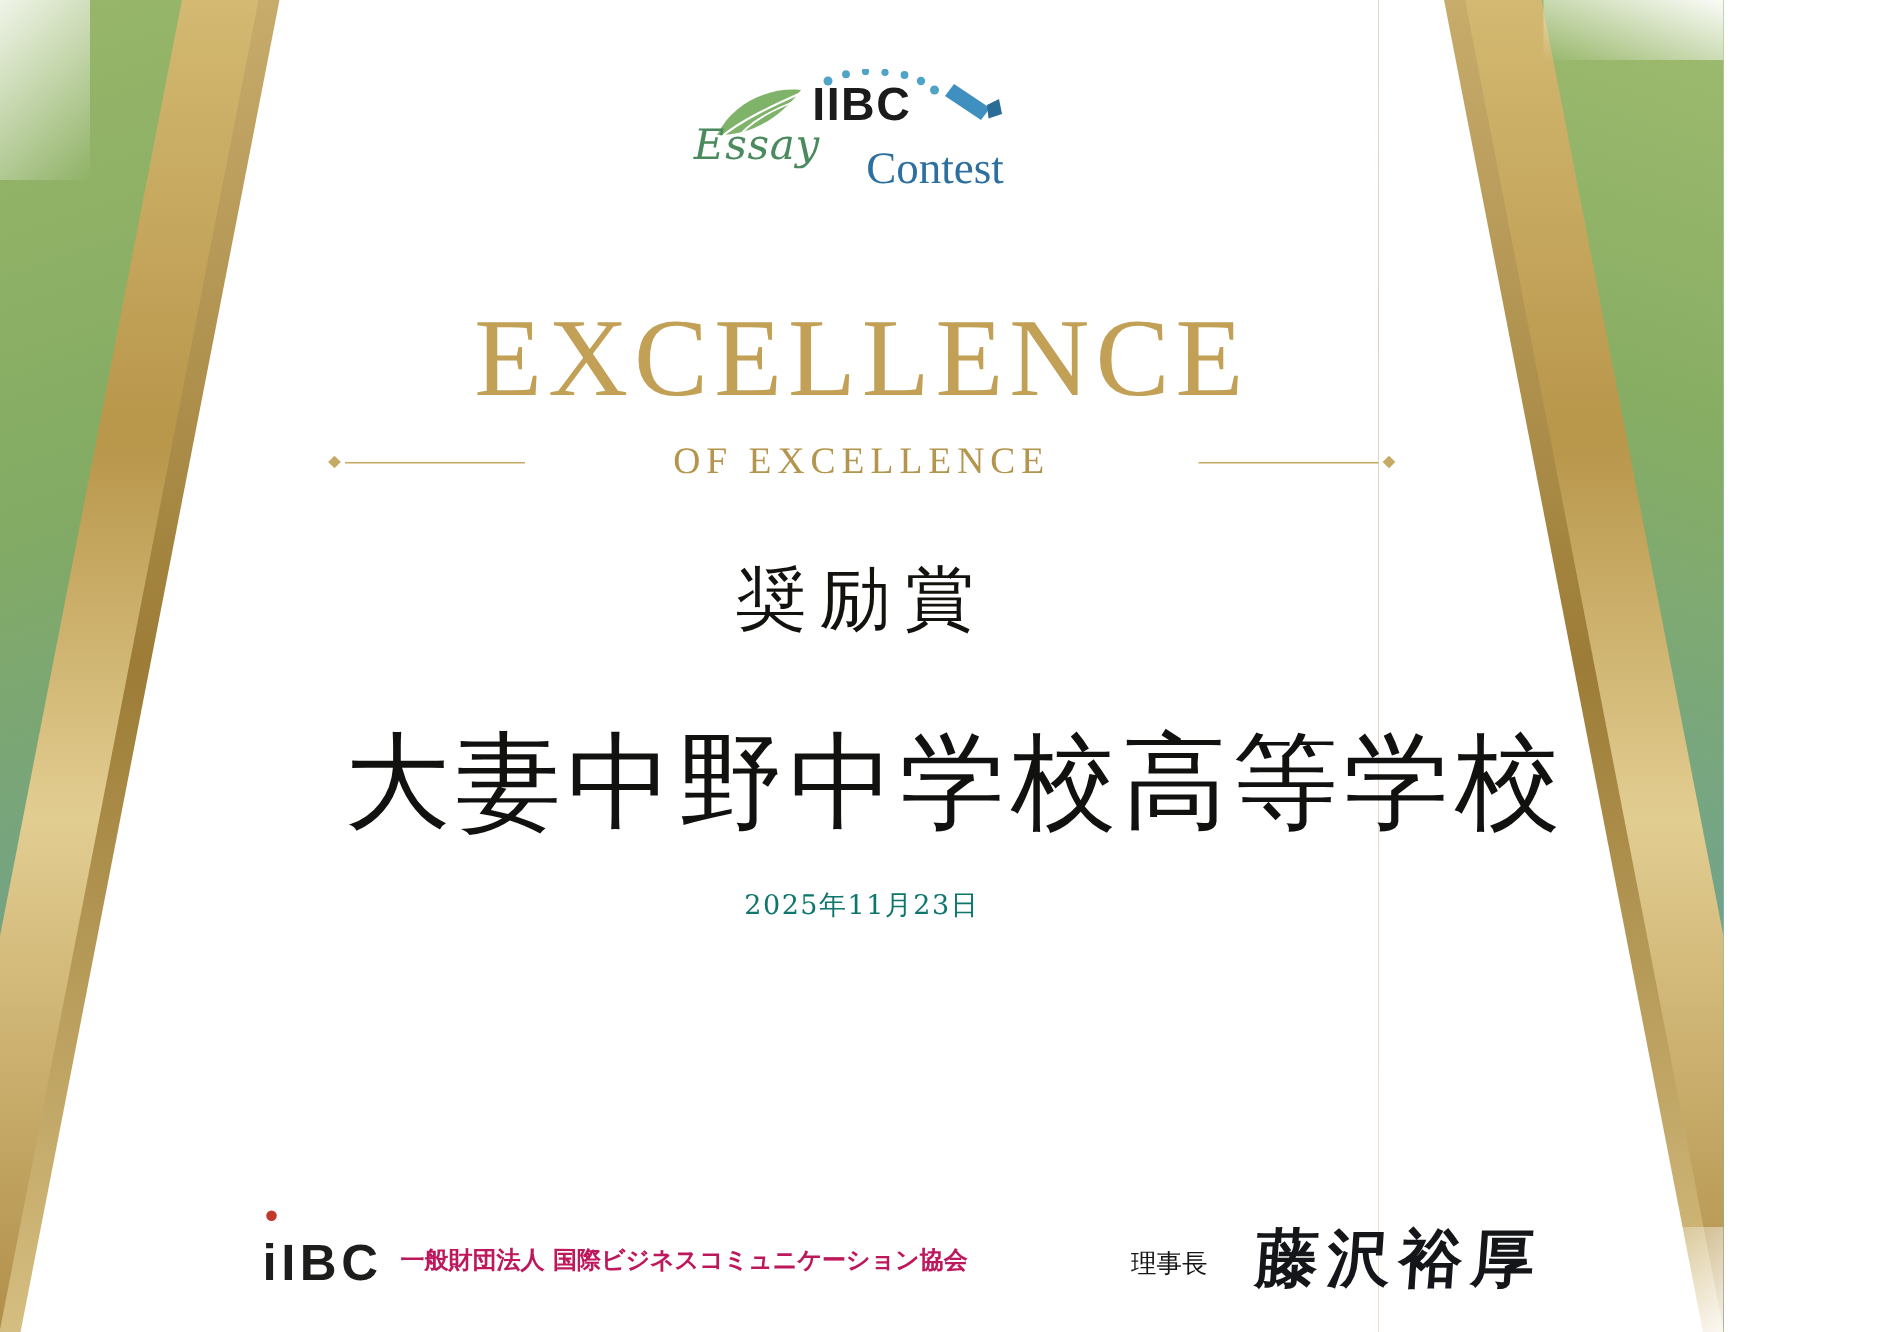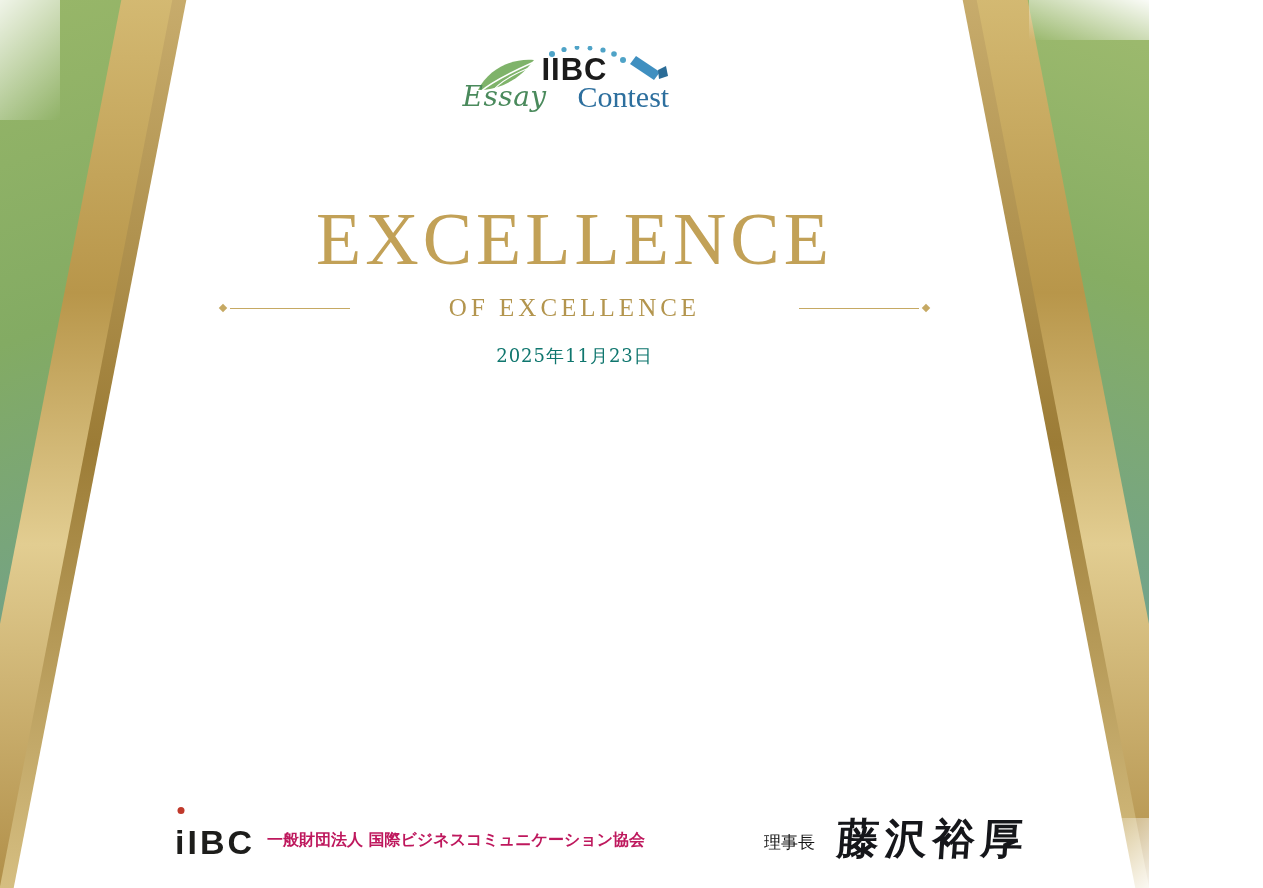--- a/index.html
+++ b/index.html
@@ -156,21 +156,21 @@
     font-family: "DejaVu Serif", serif;
     font-style: italic;
     font-size: 28px;
     color: #4a8a5c;
     letter-spacing: 0.5px;
     text-align: right;
   }
   .contest-word {
     position: absolute;
     left: 118px;
-    top: 40px;
+    top: 56px;
     font-family: "Liberation Serif", serif;
     font-size: 30px;
     color: #2d6f9e;
     letter-spacing: 0px;
   }
 
   
   .cert-title {
     margin-top: 52px;
     font-family: "Liberation Serif", serif;
@@ -290,21 +290,21 @@
     font-family: "DejaVu Sans", sans-serif;
     font-weight: bold;
     font-size: 16px;
     color: #be185d;
     letter-spacing: 0px;
     padding-bottom: 4px;
   }
   .footer-right {
     display: flex;
     align-items: flex-end;
-    gap: 22px;
+    gap: 32px;
     padding-bottom: 2px;
   }
   .title-label {
     font-family: "DejaVu Serif", serif;
     font-size: 17px;
     color: #161616;
     padding-bottom: 6px;
   }
   .signature {
     font-family: "DejaVu Serif", serif;
@@ -370,21 +370,23 @@
     </div>
 
     <div class="cert-title">EXCELLENCE</div>
 
     <div class="sub-rule">
       <div class="line l"></div>
       <div class="sub-text">OF EXCELLENCE</div>
       <div class="line r"></div>
     </div>
 
-
+    <div class="award-name">奨励賞</div>
+
+    <div class="recipient">大妻中野中学校高等学校</div>
 
 
     <div class="date-line">2025年11月23日</div>
   </div>
 
   <div class="footer">
     <div class="footer-left">
       <div class="iibc-footer-logo">
         <span class="dot-i">i</span>
           <span>IBC</span>

